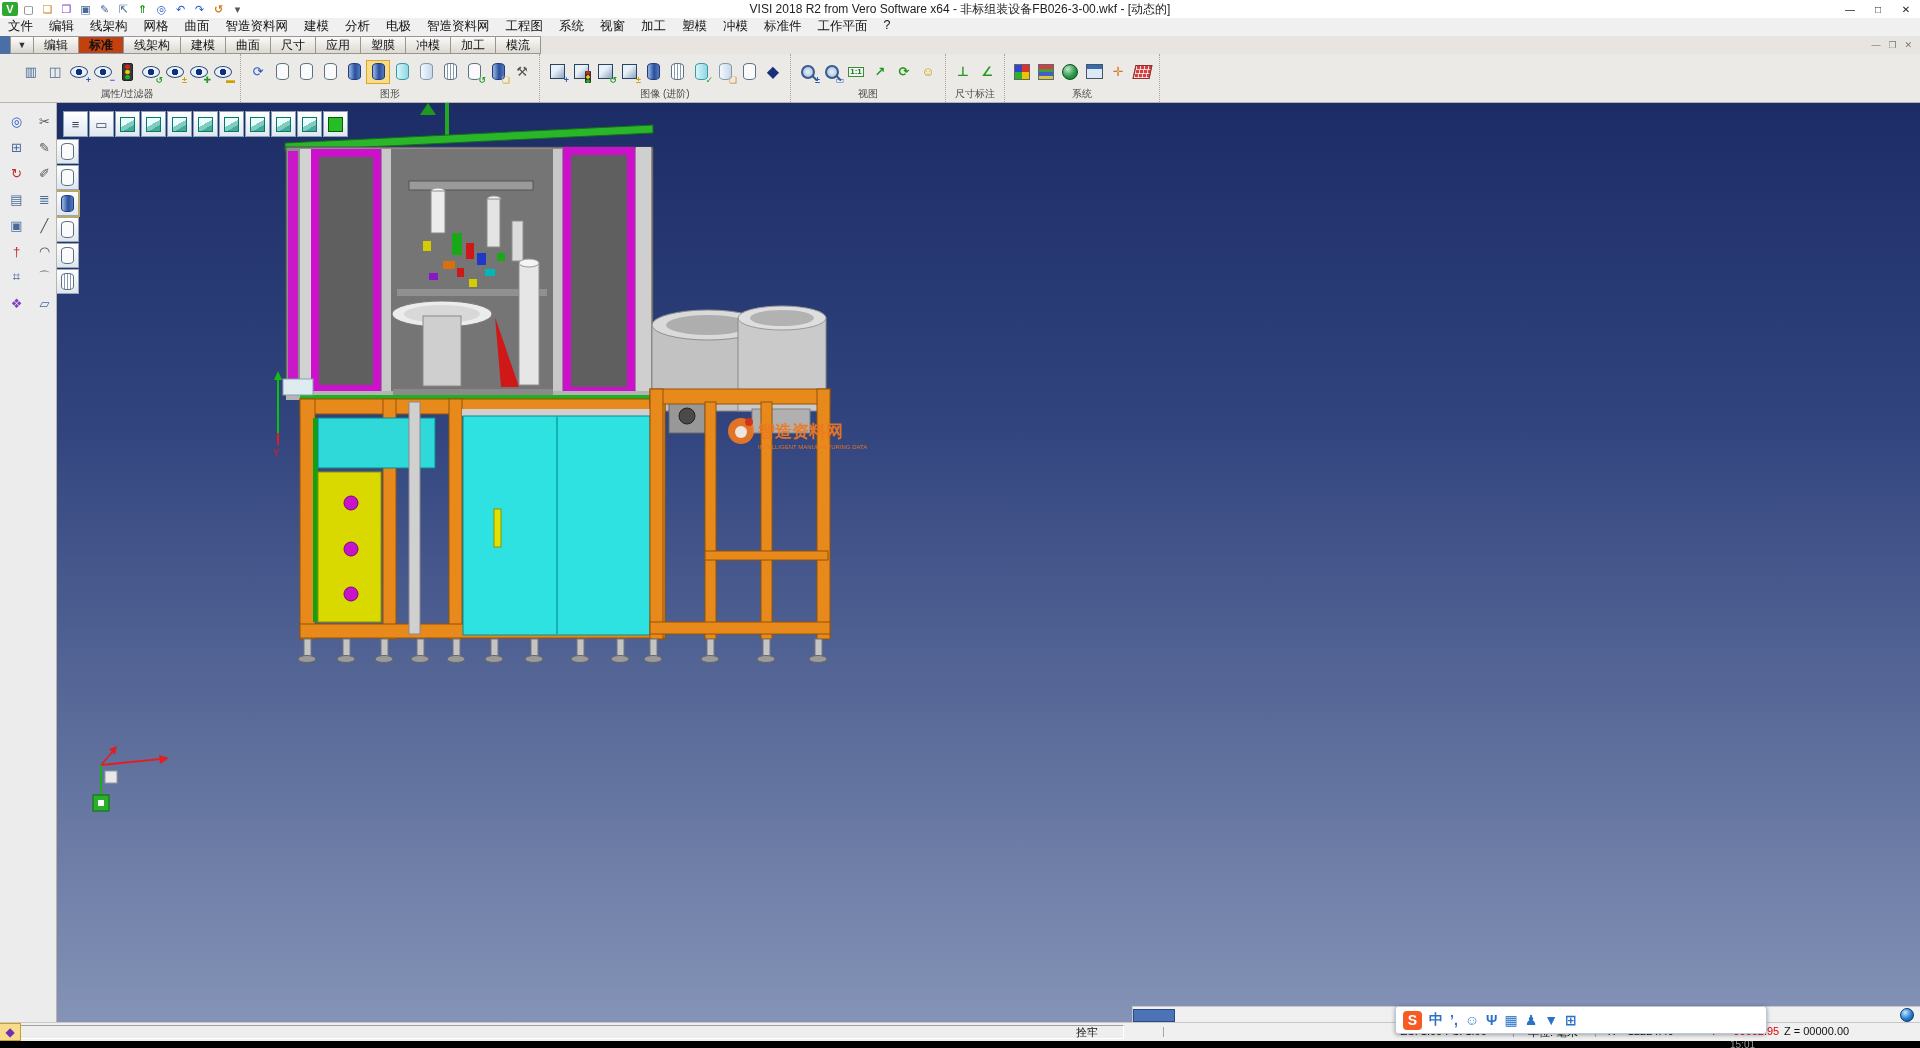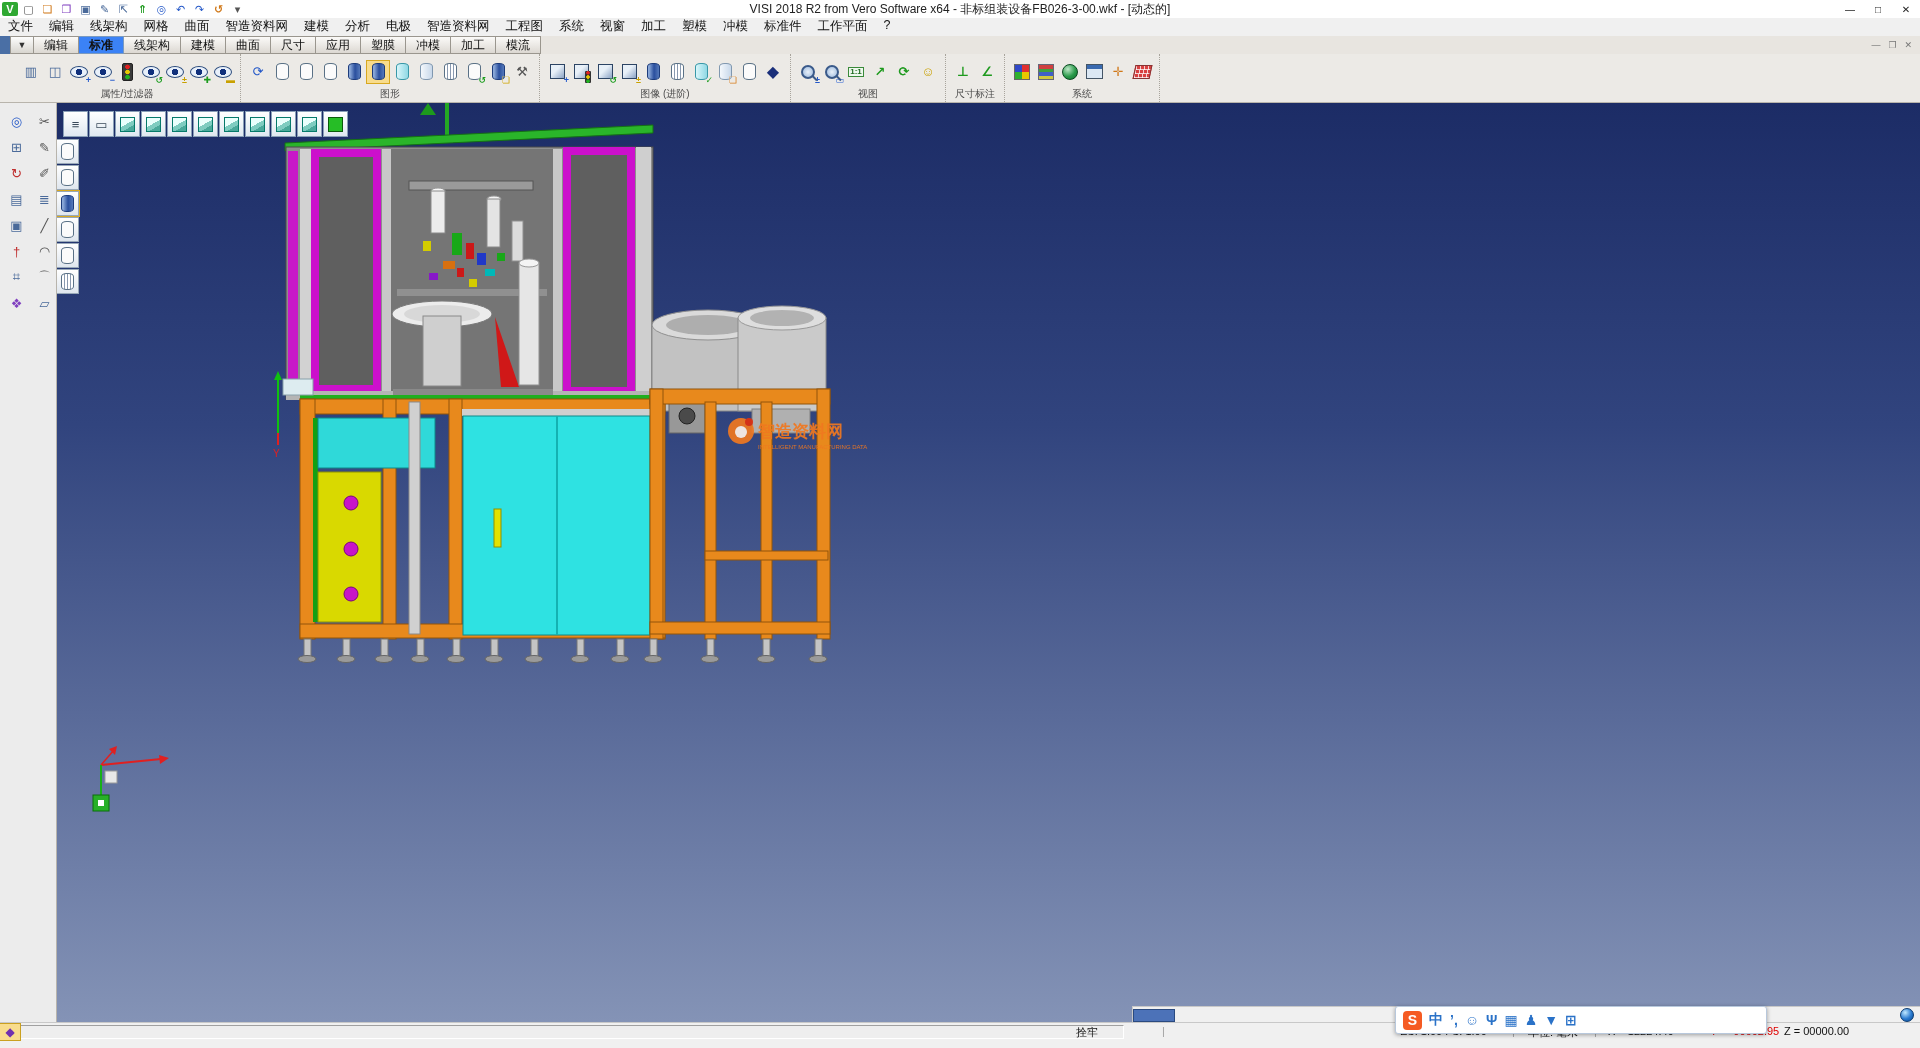--- a/index.html
+++ b/index.html
@@ -13,21 +13,21 @@
   .winctl{position:absolute;right:0;top:0;display:flex;height:18px;}
   .winbtn{width:28px;height:18px;display:flex;align-items:center;justify-content:center;font-size:10px;color:#222;}
   
   .menubar{position:absolute;left:0;top:18px;width:1920px;height:18px;background:#f0f0f0;border-bottom:3px solid #c2410c;display:flex;align-items:flex-start;}
   .mitem{padding:0 8px;font-size:12.5px;color:#111;white-space:nowrap;}
   
   .tabrow{position:absolute;left:0;top:36px;width:1920px;height:18px;background:#e8e5e0;border-bottom:1px solid #b8b4ac;display:flex;align-items:stretch;}
   .tabedge{width:10px;background:#4a6fa5;}
   .tabdrop{width:22px;display:flex;align-items:center;justify-content:center;border:1px solid #9a968e;background:linear-gradient(#fdfdfd,#d8d5cf);font-size:9px;color:#333;}
   .tab{padding:0 10px;display:flex;align-items:center;border:1px solid #9a968e;border-left:none;background:linear-gradient(#fbfaf8,#dcd8d2);font-size:12px;white-space:nowrap;}
-  .tab[data-active="true"]{background:#3b82f6;border-color:#7a9ac0;font-weight:bold;}
+  .tab[data-active="true"]{background:#c2410c;border-color:#7a9ac0;font-weight:bold;}
   .mdictl{margin-left:auto;display:flex;align-items:center;gap:8px;padding-right:8px;color:#777;font-size:9px;}
   
   .ribbon{position:absolute;left:0;top:54px;width:1920px;height:49px;background:#eceae6;border-bottom:1px solid #b8b4ac;display:flex;padding-left:14px;box-sizing:border-box;}
   .rgroup{display:flex;flex-direction:column;border-right:1px dotted #a8a49c;padding:2px 6px 0 6px;}
   .ricons{display:flex;align-items:center;height:31px;gap:2px;}
   .rlabel{text-align:center;font-size:10px;color:#4a4a4a;height:14px;line-height:14px;white-space:nowrap;}
   .ric{position:relative;width:22px;height:22px;display:flex;align-items:center;justify-content:center;}
   .ric .g{font-size:13px;line-height:1;}
   .ric .mod{position:absolute;right:-1px;bottom:-2px;font-size:9px;font-weight:bold;color:#2458c8;text-shadow:0 0 1px #fff;line-height:1;}
   [data-cls=eye-rec] .mod,[data-cls=eye-add] .mod,[data-cls=box-rec] .mod,[data-cls=cyl-rec] .mod,[data-cls=cyl-check] .mod{color:#1e9a1e;}
@@ -757,14 +757,17 @@
       <span class="iblue">中</span>
       <span class="iblue">’,</span>
       <span class="iblue">☺</span>
       <span class="iblue">Ψ</span>
       <span class="iblue">▦</span>
       <span class="iblue">♟</span>
       <span class="iblue">▼</span>
       <span class="iblue">⊞</span>
     </div>
 
+  <div class="bottomstrip">
+    <span class="clock">15:01</span>
+  </div>
 
 </div>
 
 </body></html>

